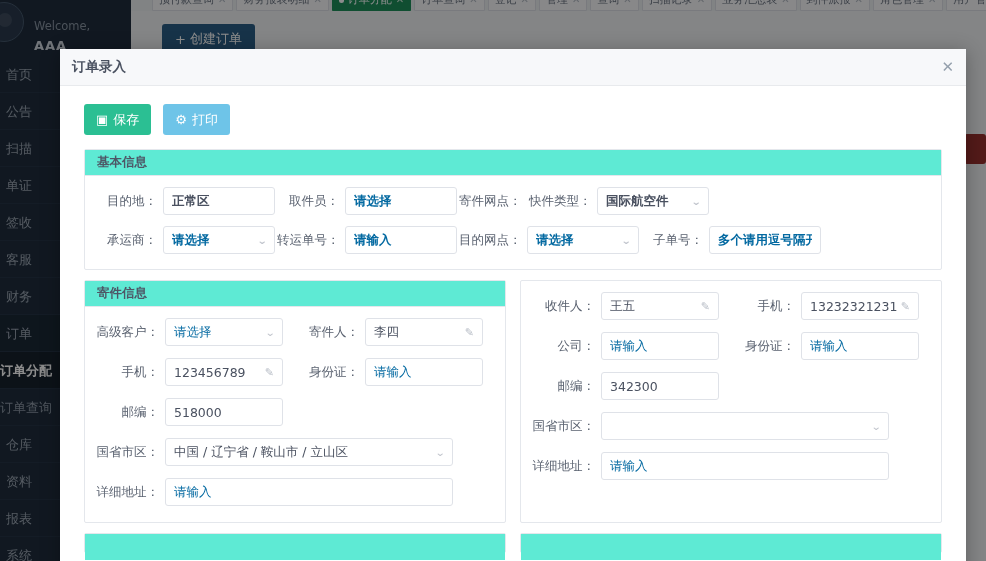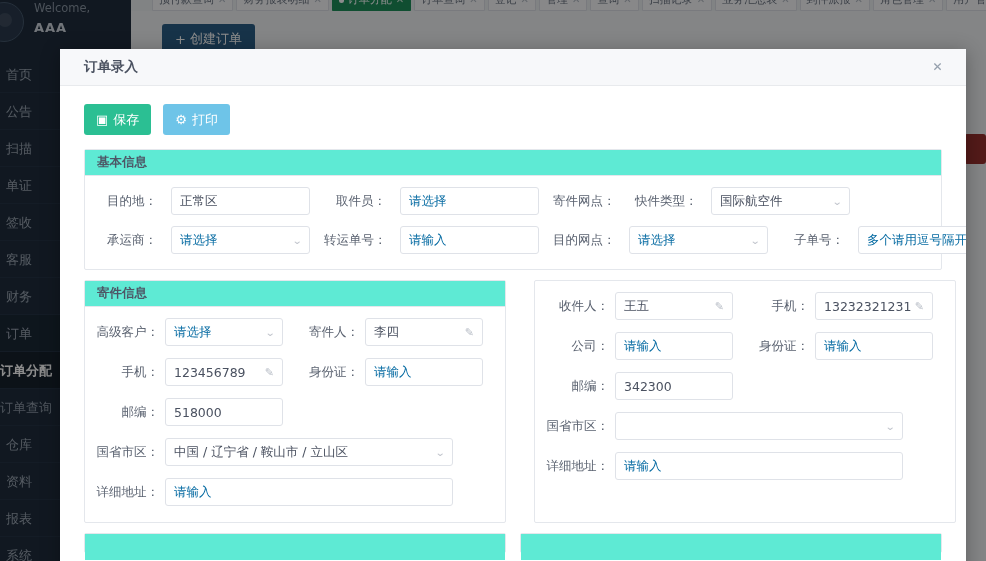--- a/index.html
+++ b/index.html
@@ -15,21 +15,21 @@
   #app-root { position: absolute; inset: 0; background: #ffffff; }
 
   
   #sidebar {
     position: absolute; left: 0; top: 0; width: 131px; height: 561px;
     background: #1f2d3d;
     overflow: hidden;
   }
   #sidebar-user {
     height: 56px; position: relative;
-    display: flex; align-items: flex-start;
+    display: flex; align-items: flex-end;
   }
   #avatar {
     position: absolute; left: -16px; top: 2px;
     width: 40px; height: 40px; border-radius: 50%;
     background: #2a3a4d; border: 1px solid #46586d;
   }
   #avatar:after {
     content: ""; position: absolute; left: 13px; top: 10px;
     width: 14px; height: 14px; border-radius: 50%;
     background: #3e4c5e;
@@ -113,22 +113,21 @@
     position: absolute; left: 60px; top: 49px;
     width: 906px; height: 530px;
     background: #ffffff;
     box-shadow: 0 3px 18px rgba(0,0,0,0.3);
     overflow: hidden;
   }
   #modal-header {
     height: 37px; background: #f7f8fa;
     border-bottom: 1px solid #e8eaed;
     display: flex; align-items: center;
-    padding: 0 24px;
-    font-family: Liberation Mono, monospace;
+    padding: 0 12px;
   }
   #modal-title { color: #4a5160; font-size: 13.5px; font-weight: bold; }
   #modal-close {
     margin-left: auto; color: #95a0ad; font-size: 15px;
     cursor: pointer; line-height: 1;
   }
   #modal-body {
     position: absolute; left: 0; top: 37px; right: 0; bottom: 0;
     padding: 18px 24px 0 24px;
     background: #ffffff;
@@ -179,25 +178,25 @@
   .ctrl .val { white-space: nowrap; overflow: hidden; }
   .ctrl .ph { color: #0369a1; }
   .ctrl .caret {
     margin-left: auto; color: #c0c4cc; font-size: 10px;
     transform: scaleX(1.3);
   }
   .ctrl .pencil { margin-left: auto; color: #b9bec7; font-size: 11px; }
 
   
   .bi .flabel { width: 68px; }
-  .bi .ctrl  { width: 139px; }
-  .bi .field { margin-right: 14px; gap: 8px; }
-
-  
-  #two-col { display: flex; gap: 28px; }
+  .bi .ctrl  { width: 112px; font-weight: bold; }
+  .bi .field { margin-right: 2px; }
+
+  
+  #two-col { display: flex; gap: 14px; }
   #two-col .panel { flex: 1 1 0; margin-bottom: 10px; }
   .sr .flabel { width: 70px; }
   .sr .ctrl   { width: 118px; }
   .sr .row    { margin-bottom: 12px; }
   .sr .field  { margin-right: 12px; }
   .sr .row.full .ctrl { width: 288px; }
 
   .bottom-stub {
     display: flex; gap: 14px;
   }

